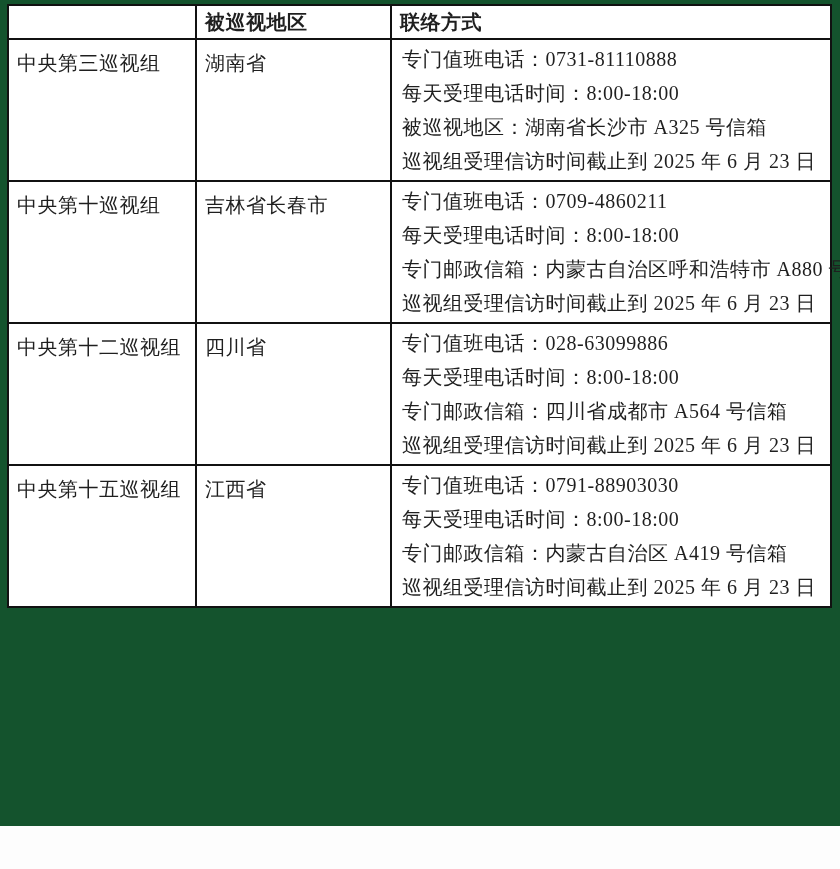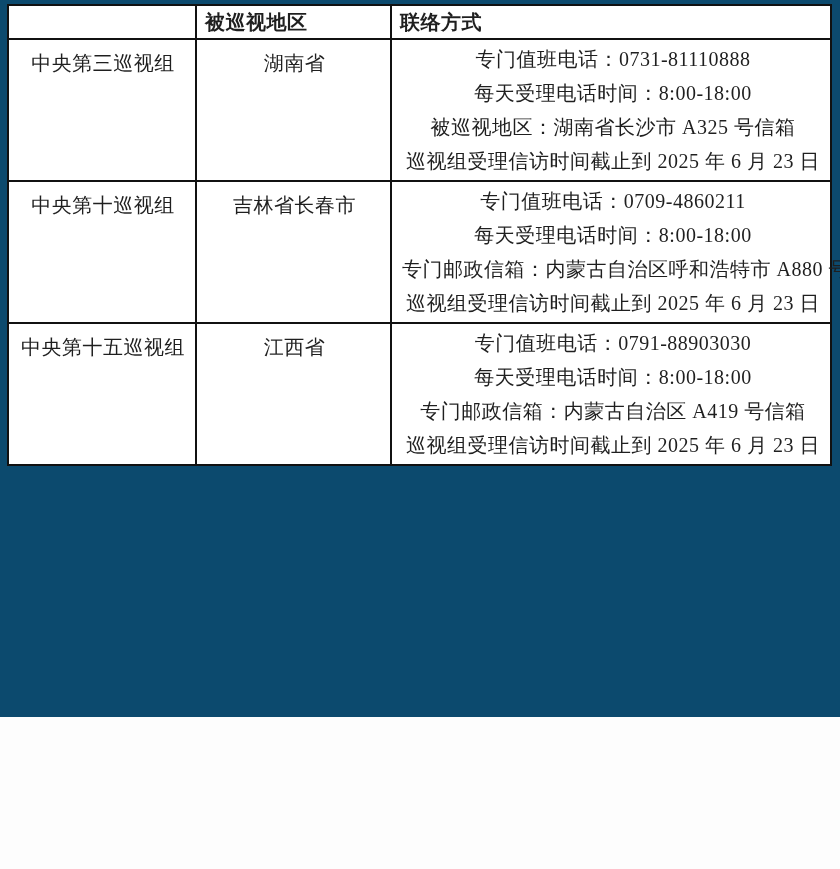--- a/index.html
+++ b/index.html
@@ -3,22 +3,22 @@
 <meta charset="utf-8">
 <style>
   html, body {
     margin: 0;
     padding: 0;
     background: #fdfdfd;
   }
   .page {
     position: relative;
     width: 840px;
-    height: 717px;
-    background: #0c4a6e;
+    height: 826px;
+    background: #14532d;
     font-family: "Liberation Serif", "DejaVu Serif", serif;
     color: #1f1f1f;
     overflow: hidden;
   }
   table.insp {
     position: absolute;
     left: 7px;
     top: 4px;
     width: 825px;
     border-collapse: collapse;
@@ -33,21 +33,21 @@
     font-size: 20px;
     letter-spacing: 0.5px;
   }
   table.insp thead tr { height: 34px; }
   table.insp th {
     text-align: left;
     font-weight: bold;
     padding: 2px 6px 2px 8px;
     vertical-align: middle;
   }
-  table.insp tbody tr { height: 137px; text-align: center; }
+  table.insp tbody tr { height: 137px; }
   table.insp tbody tr.first { height: 142px; }
   td.group-cell, td.region-cell {
     padding: 10px 6px 6px 8px;
   }
   td.contact-cell {
     padding: 2px 6px 2px 10px;
     margin-left: 41px;
   }
   .contact-line {
     line-height: 34px;
@@ -86,20 +86,30 @@
         <td class="group-cell">中央第十巡视组</td>
         <td class="region-cell">吉林省长春市</td>
         <td class="contact-cell">
           <div class="contact-line">专门值班电话：0709-4860211</div>
           <div class="contact-line">每天受理电话时间：8:00-18:00</div>
           <div class="contact-line">专门邮政信箱：内蒙古自治区呼和浩特市 A880 号信箱</div>
           <div class="contact-line">巡视组受理信访时间截止到 2025 年 6 月 23 日</div>
         </td>
       </tr>
       <tr>
+        <td class="group-cell">中央第十二巡视组</td>
+        <td class="region-cell">四川省</td>
+        <td class="contact-cell">
+          <div class="contact-line">专门值班电话：028-63099886</div>
+          <div class="contact-line">每天受理电话时间：8:00-18:00</div>
+          <div class="contact-line">专门邮政信箱：四川省成都市 A564 号信箱</div>
+          <div class="contact-line">巡视组受理信访时间截止到 2025 年 6 月 23 日</div>
+        </td>
+      </tr>
+      <tr>
         <td class="group-cell">中央第十五巡视组</td>
         <td class="region-cell">江西省</td>
         <td class="contact-cell">
           <div class="contact-line">专门值班电话：0791-88903030</div>
           <div class="contact-line">每天受理电话时间：8:00-18:00</div>
           <div class="contact-line">专门邮政信箱：内蒙古自治区 A419 号信箱</div>
           <div class="contact-line">巡视组受理信访时间截止到 2025 年 6 月 23 日</div>
         </td>
       </tr>
     </tbody>

